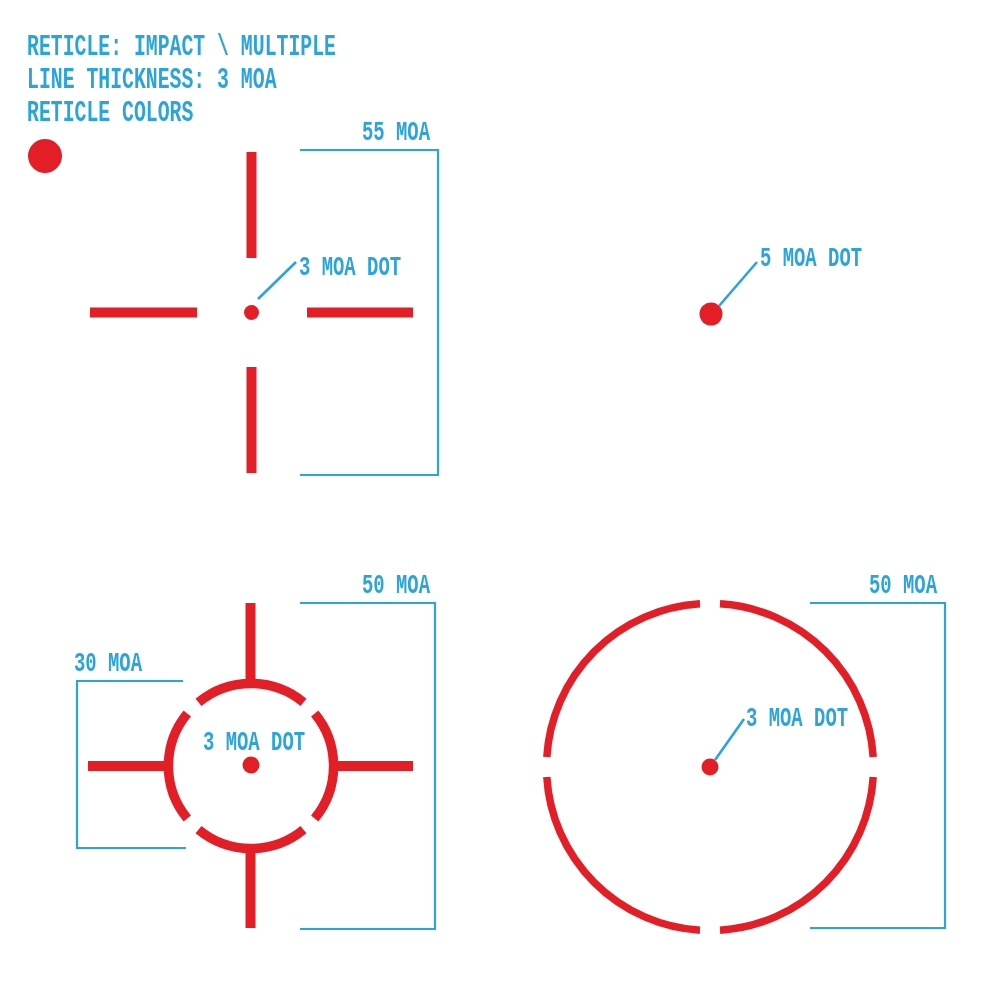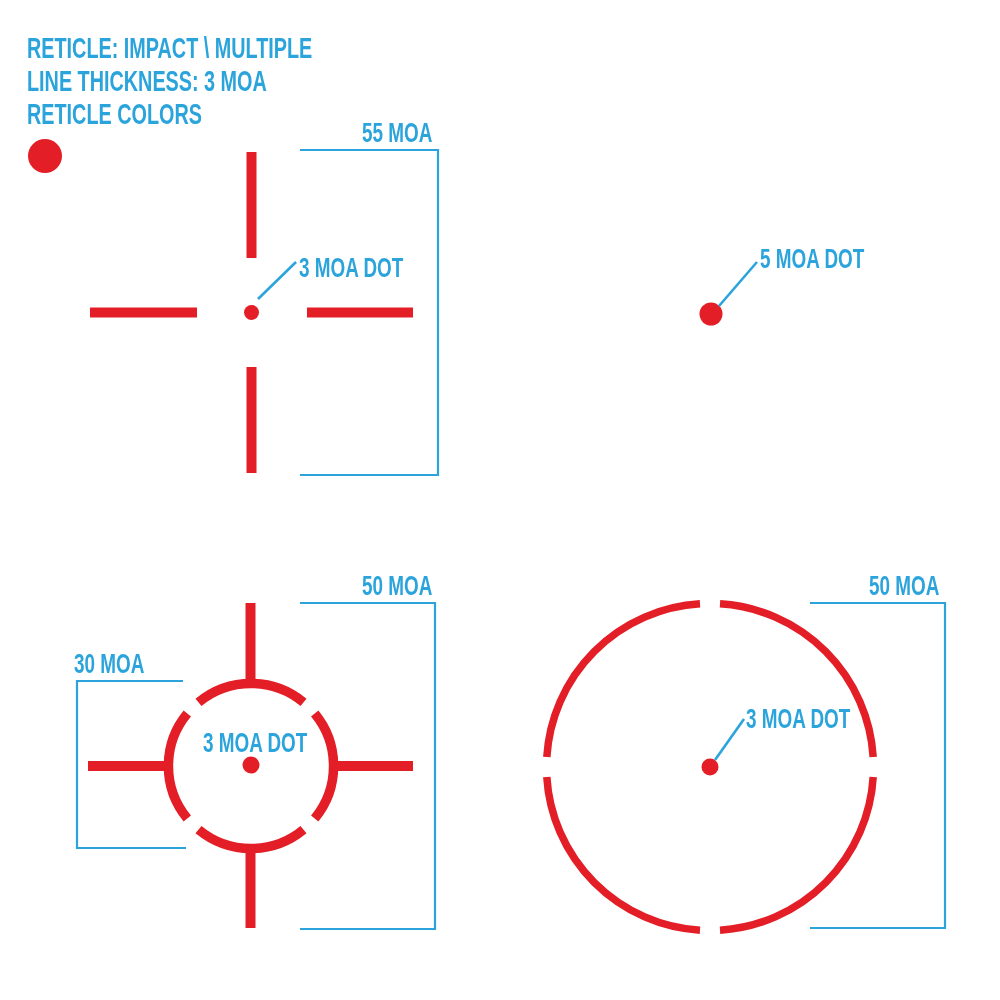--- a/index.html
+++ b/index.html
@@ -8,21 +8,21 @@
     --background: #ffffff;
   }
   * { margin: 0; padding: 0; box-sizing: border-box; }
   html, body { background: var(--background); }
   .canvas {
     position: relative;
     width: 1000px;
     height: 1000px;
     background: var(--background);
     overflow: hidden;
-    font-family: Liberation Sans, sans-serif;
+    font-family: Liberation Mono, monospace;
   }
   .art {
     position: absolute;
     left: 0; top: 0;
     width: 1000px; height: 1000px;
   }
   .red-stroke  { stroke: var(--reticle-red); fill: none; }
   .red-fill    { fill: var(--reticle-red); }
   .blue-thin   { stroke: var(--annotation-blue); fill: none; stroke-width: 2.2px; }
   .blue-callout{ stroke: var(--annotation-blue); fill: none; stroke-width: 2.6px; }

